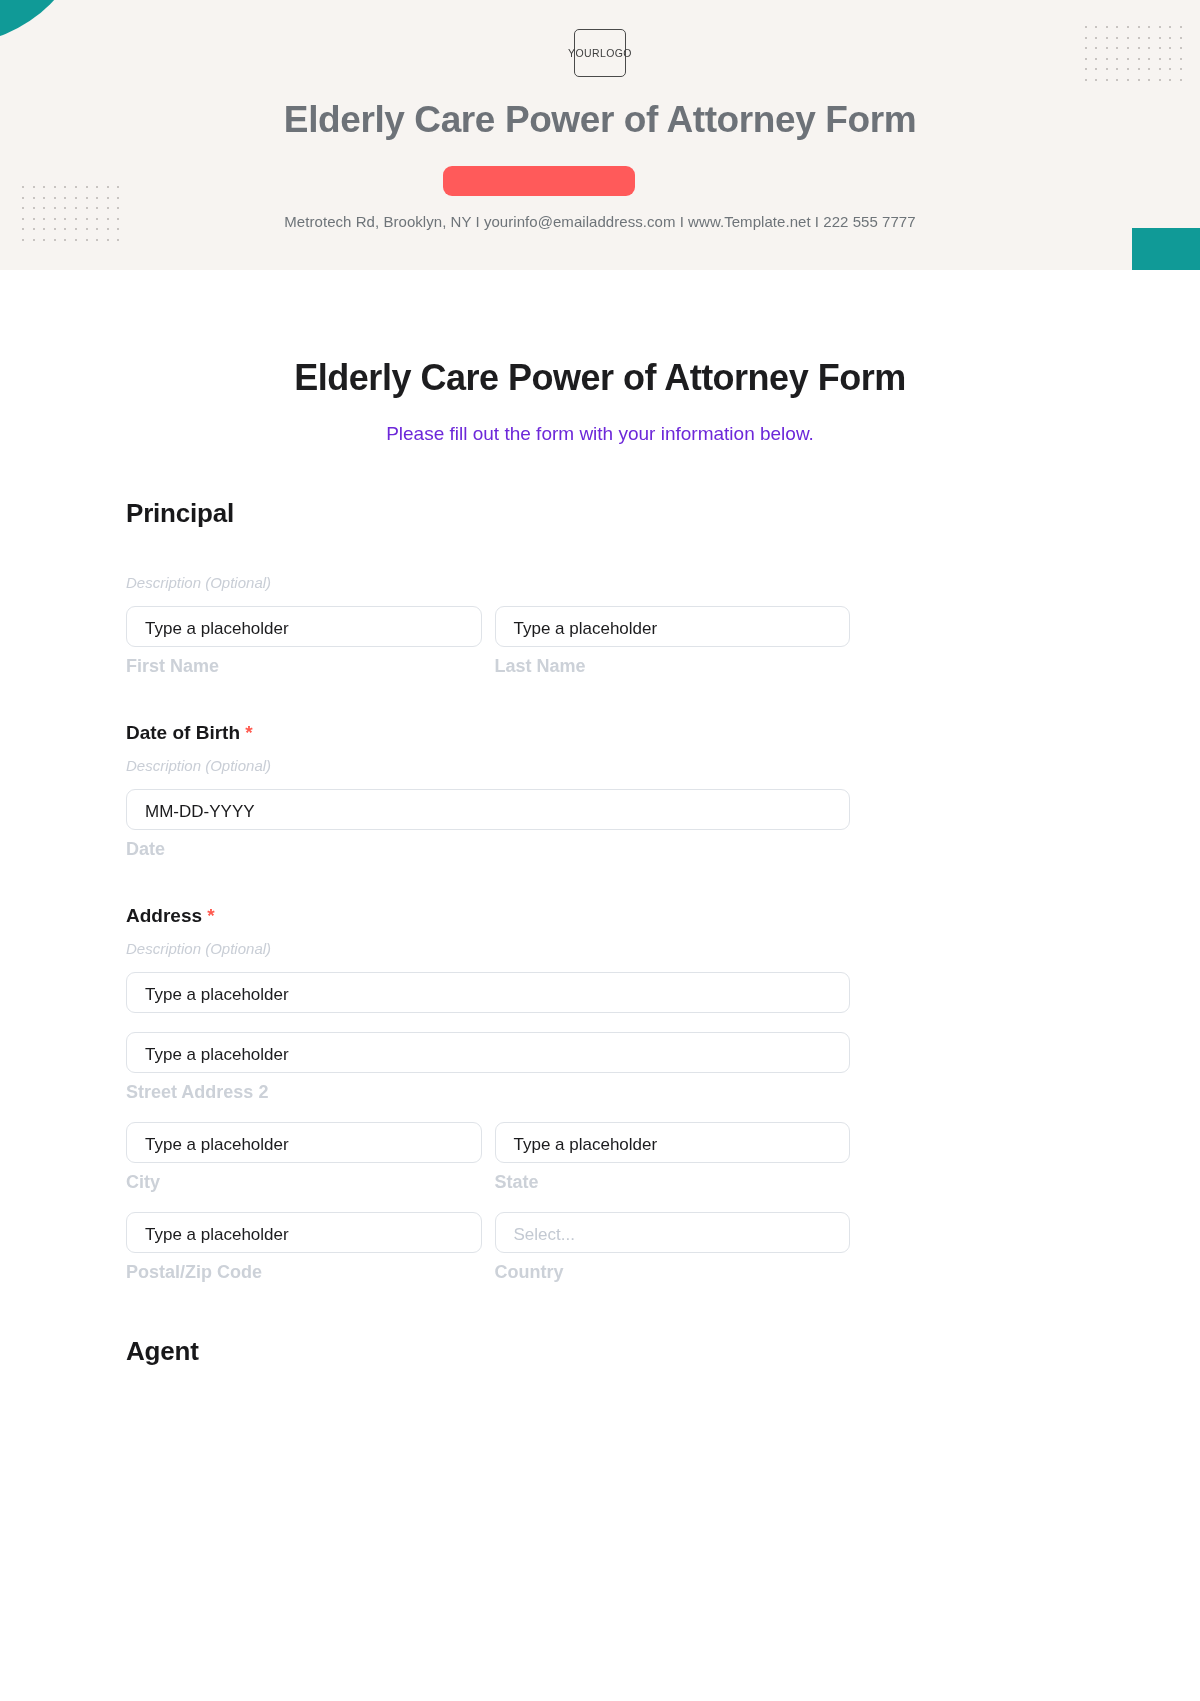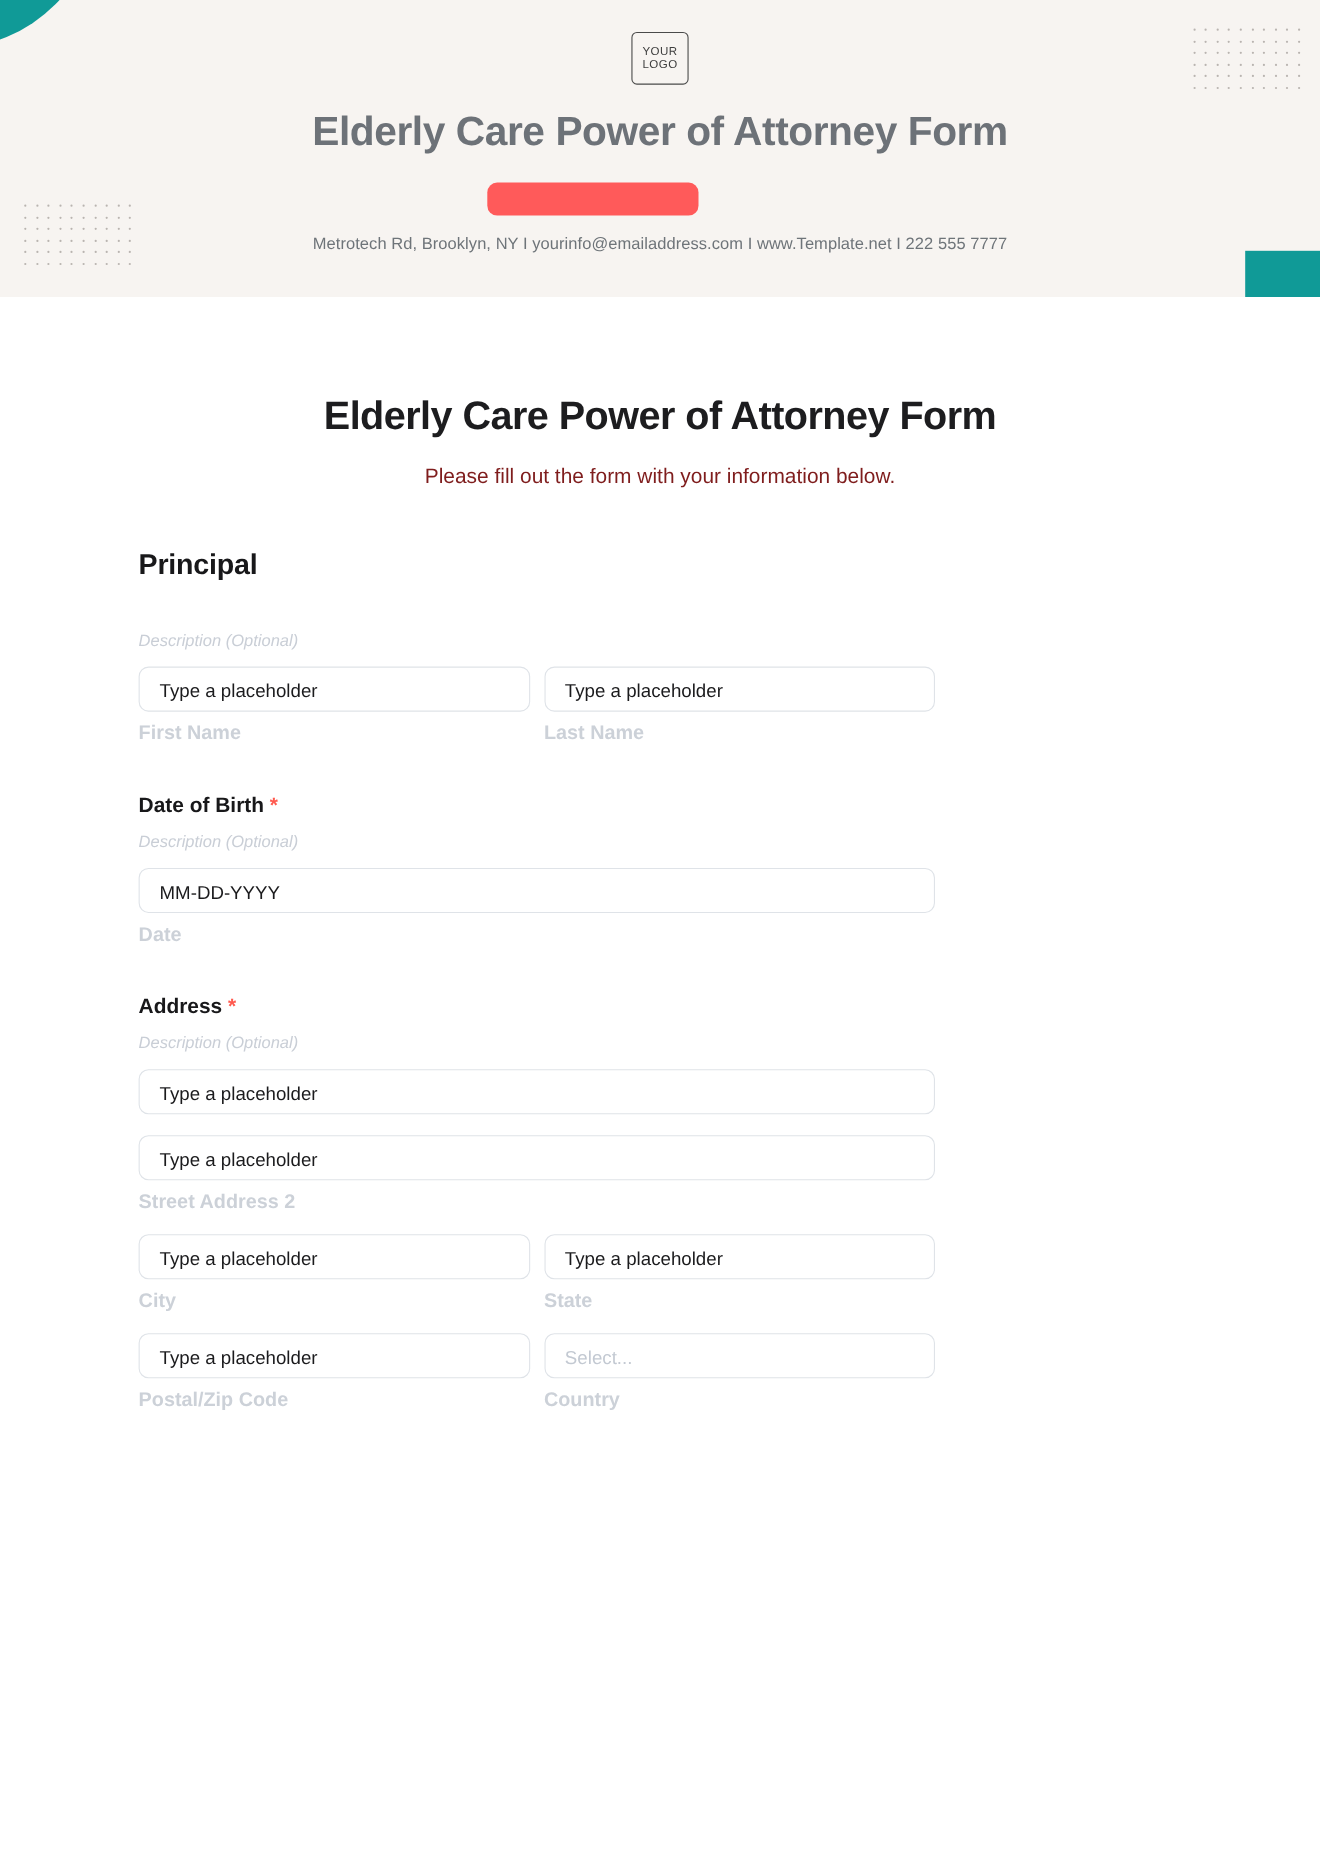--- a/index.html
+++ b/index.html
@@ -54,21 +54,21 @@
   .logo-box {
     position: absolute;
     left: 50%;
     transform: translateX(-50%);
     top: 29px;
     width: 52px;
     height: 48px;
     border: 1.6px solid #4a4a4a;
     border-radius: 5px;
     display: flex;
-    flex-direction: column;
+    flex-direction: row;
     align-items: center;
     justify-content: center;
     line-height: 1.18;
   }
   .logo-box span {
     font-size: 10.5px;
     letter-spacing: .4px;
     color: #3e3e3e;
     font-family: "Liberation Sans", sans-serif;
   }
@@ -112,21 +112,21 @@
     text-align: center;
     font-size: 36px;
     font-weight: bold;
     color: #1d1d1f;
     letter-spacing: -0.5px;
   }
   .form-subtitle {
     margin-top: 24px;
     text-align: center;
     font-size: 19px;
-    color: #7f1d1d;
+    color: #6d28d9;
   }
 
   .container { width: 976px; padding: 0 126px 0 126px; }
 
   .section-title {
     margin-top: 53px;
     font-size: 26px;
     font-weight: bold;
     color: #18181a;
     letter-spacing: -0.2px;
@@ -413,15 +413,16 @@
         </div>
         <div class="col">
           <div class="input muted">
             <span class="ph">Select...</span>
           </div>
           <div class="sublabel">Country</div>
         </div>
       </div>
     </div>
 
+    <div class="section-title">Agent</div>
 
   </div>
 </div>
 
 </body></html>

